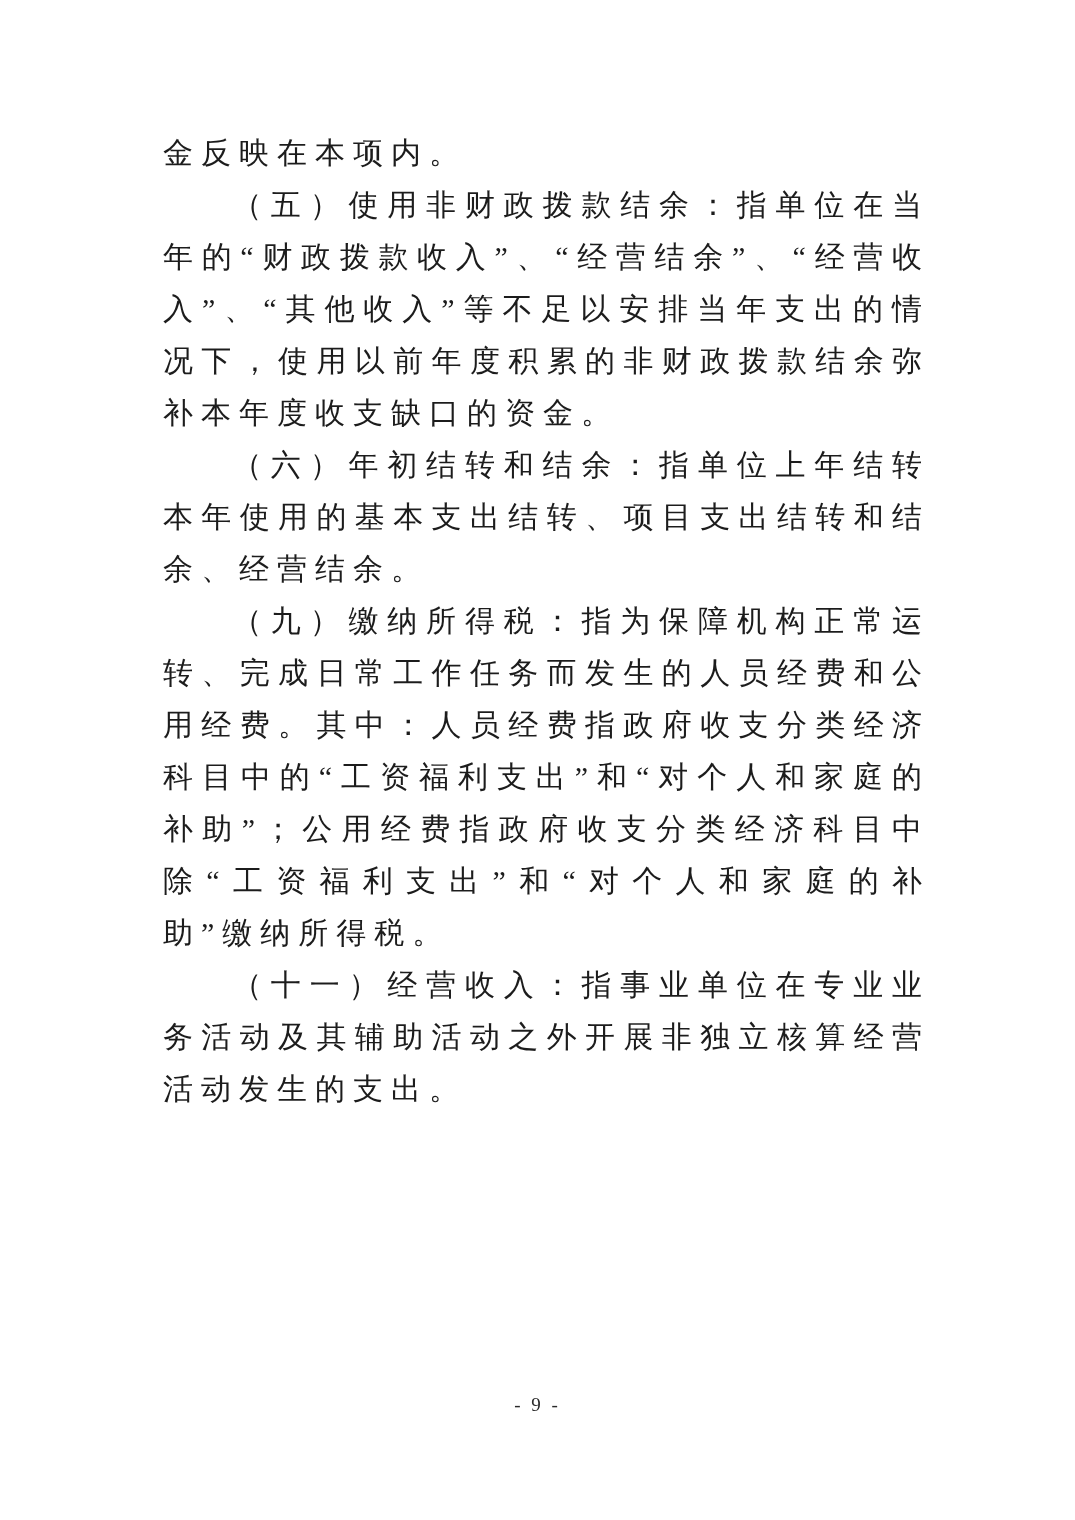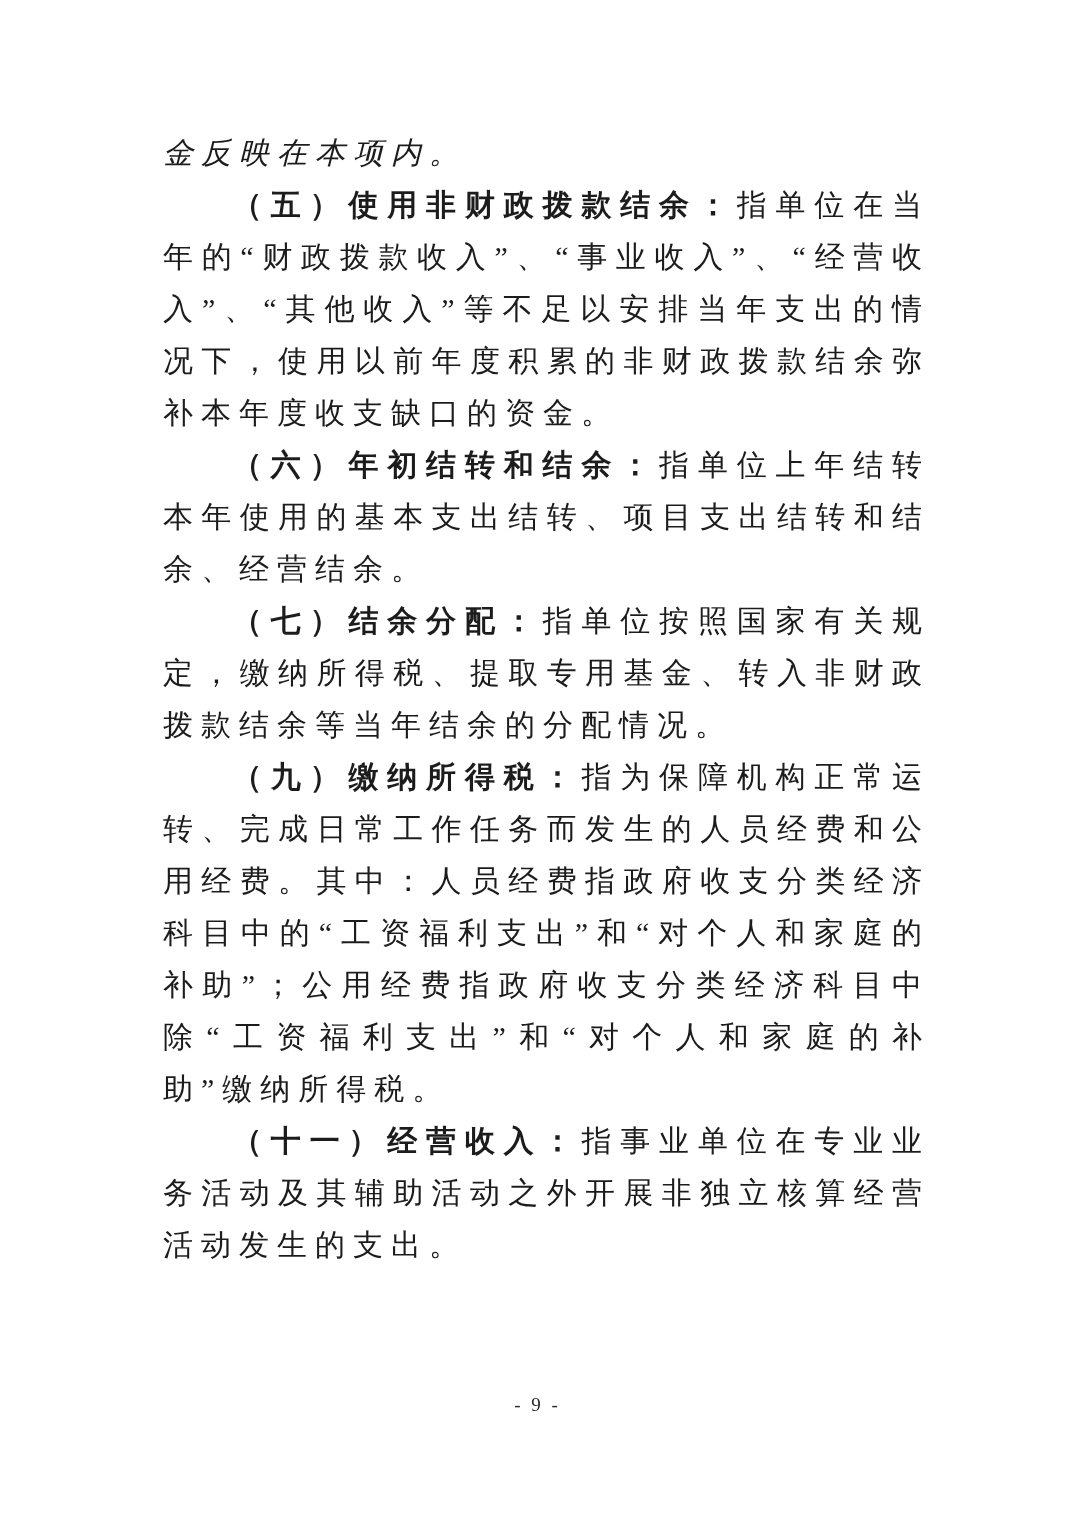--- a/index.html
+++ b/index.html
@@ -29,24 +29,23 @@
     font-size: 30px;
     line-height: 52px;
     letter-spacing: 8px;
     text-align: justify;
     text-justify: inter-character;
     text-indent: 2.3em;
     word-break: break-all;
   }
   .para.continuation {
     text-indent: 0;
-    font-style: italic;
   }
   .lead {
-    font-weight: 700;
+    font-weight: 400;
   }
   .footer {
     position: absolute;
     left: 0;
     top: 1394px;
     width: 100%;
     text-align: center;
   }
   .page-number {
     font-size: 19px;
@@ -56,25 +55,24 @@
   }
 </style>
 </head>
 <body>
 
 <div class="page">
   <div class="content">
 
     <p class="para continuation"><span>金反映在本项内。</span></p>
 
-    <p class="para"><span class="lead">（五）使用非财政拨款结余：</span><span>指单位在当年的“财政拨款收入”、“事业收入”、“经营收入”、“其他收入”等不足以安排当年支出的情况下，使用以前年度积累的非财政拨款结余弥补本年度收支缺口的资金。</span></p>
+    <p class="para"><span class="lead">（五）使用非财政拨款结余：</span><span>指单位在当年的“财政拨款收入”、“经营结余”、“经营收入”、“其他收入”等不足以安排当年支出的情况下，使用以前年度积累的非财政拨款结余弥补本年度收支缺口的资金。</span></p>
 
     <p class="para"><span class="lead">（六）年初结转和结余：</span><span>指单位上年结转本年使用的基本支出结转、项目支出结转和结余、经营结余。</span></p>
 
-    <p class="para"><span class="lead">（七）结余分配：</span><span>指单位按照国家有关规定，缴纳所得税、提取专用基金、转入非财政拨款结余等当年结余的分配情况。</span></p>
 
 
     <p class="para"><span class="lead">（九）缴纳所得税：</span><span>指为保障机构正常运转、完成日常工作任务而发生的人员经费和公用经费。其中：人员经费指政府收支分类经济科目中的“工资福利支出”和“对个人和家庭的补助”；公用经费指政府收支分类经济科目中除“工资福利支出”和“对个人和家庭的补助”缴纳所得税。</span></p>
 
 
     <p class="para"><span class="lead">（十一）经营收入：</span><span>指事业单位在专业业务活动及其辅助活动之外开展非独立核算经营活动发生的支出。</span></p>
 
   </div>
 
   <div class="footer">

